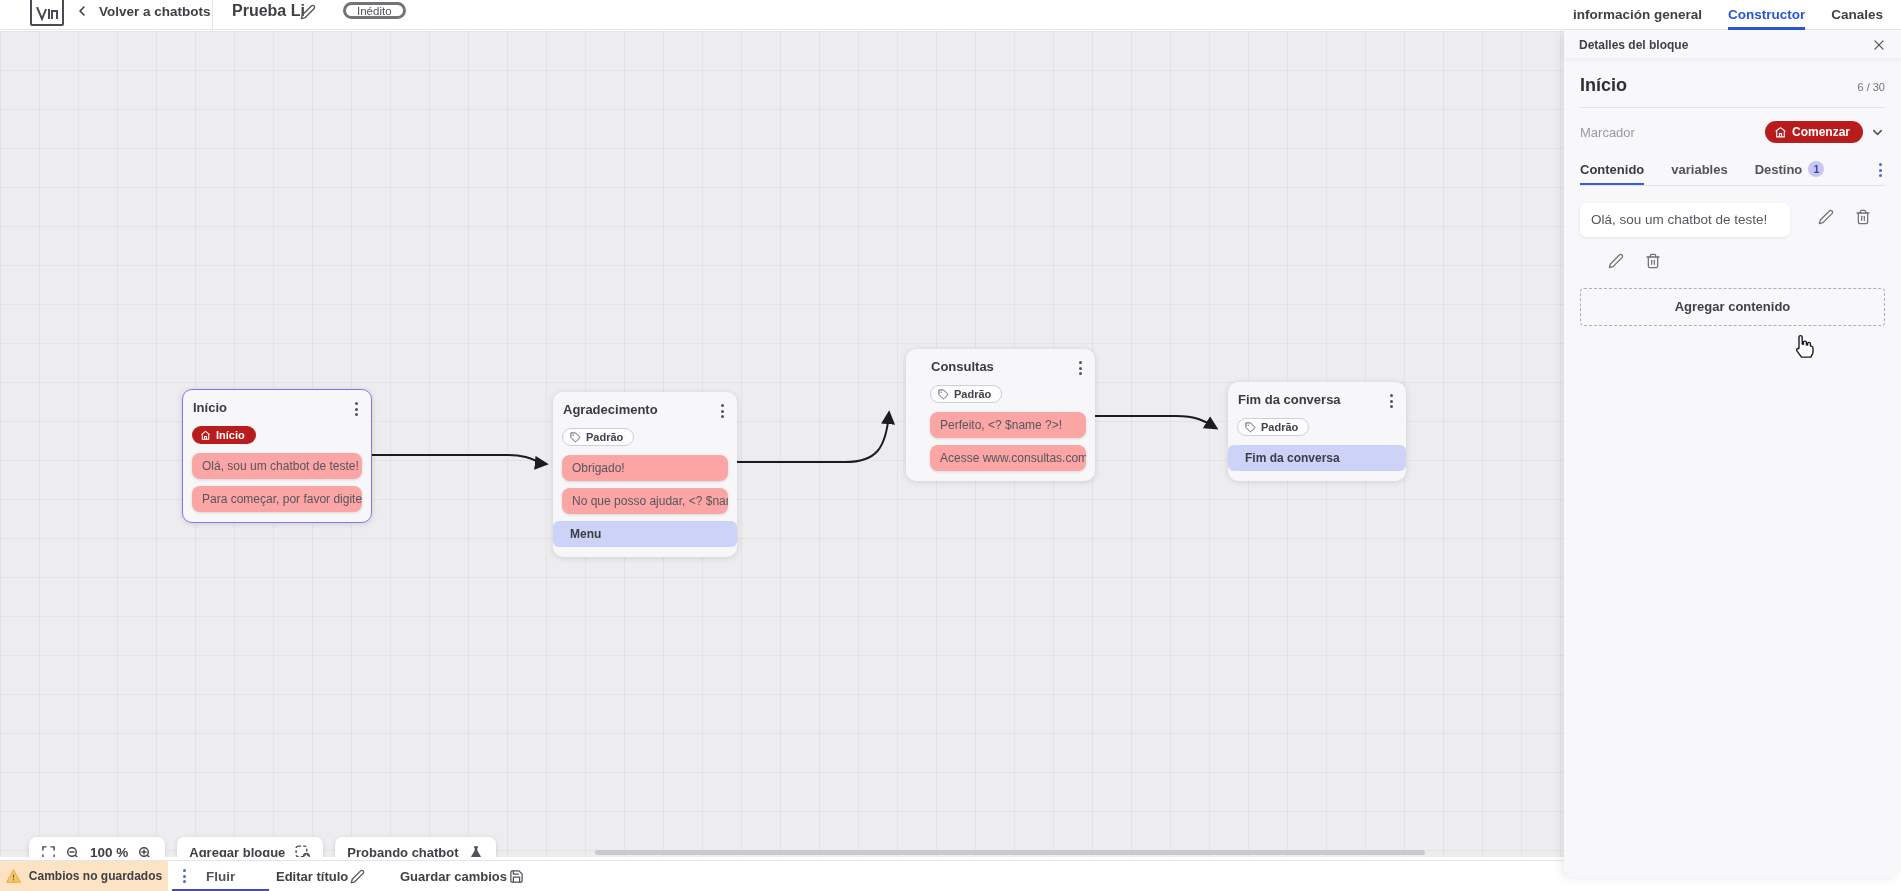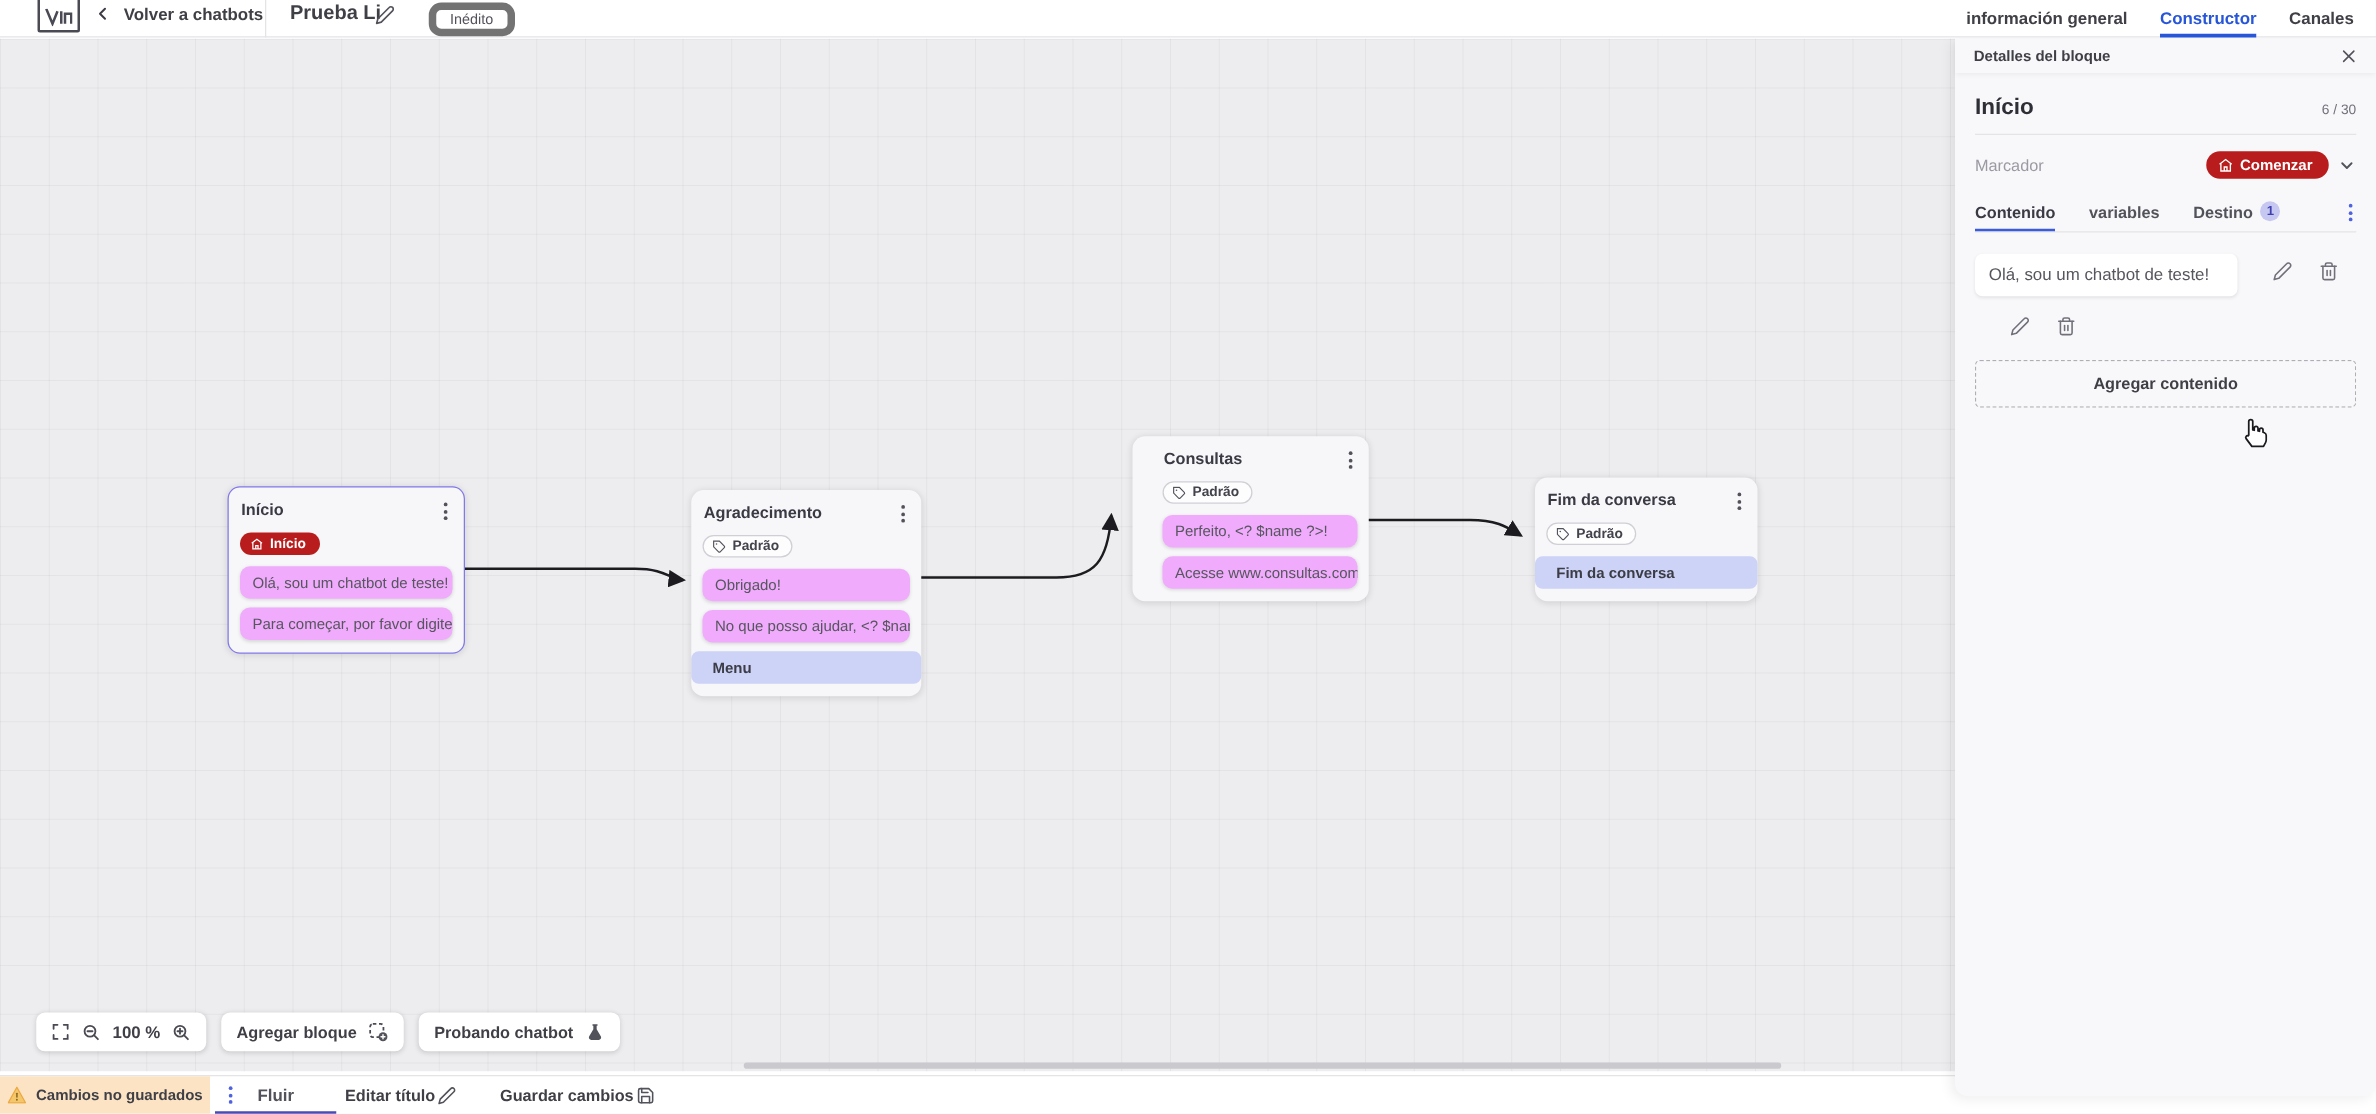--- a/index.html
+++ b/index.html
@@ -11,21 +11,21 @@
             border-bottom:1px solid #e4e4e7; z-index:40; }
   .logo { position:absolute; left:30px; top:-6px; width:34px; height:32px; border:2px solid #4a4a55;
           border-radius:2px; background:#fff; display:flex; align-items:flex-end; justify-content:center; overflow:hidden; }
   .logo svg { display:block; margin-bottom:3px; }
   .back-btn { position:absolute; left:74px; top:3px; display:flex; align-items:center; gap:9px; cursor:pointer; }
   .back-btn .chev { color:#3c3c46; display:flex; }
   .back-label { font-size:13.5px; font-weight:700; color:#3f3f46; }
   .tb-divider { position:absolute; left:212px; top:0; width:1px; height:30px; background:#e4e4e7; }
   .flow-title { position:absolute; left:232px; top:2px; font-size:16px; font-weight:600; color:#3f3f46; }
   .edit-pencil-top { position:absolute; left:300px; top:4px; color:#52525b; }
-  .status-pill { position:absolute; left:343px; top:2px; height:27px; padding:0 11px; border:6px solid #737373;
+  .status-pill { position:absolute; left:343px; top:2px; height:17px; padding:0 11px; border:3px solid #737373;
                  border-radius:10px; font-size:11.5px; color:#52525b; display:flex; align-items:center; }
   .top-tabs { position:absolute; left:1564px; top:0; width:337px; height:30px; display:flex; align-items:stretch; padding-left:9px; gap:26px; }
   .top-tab { font-size:13.5px; font-weight:700; color:#3f3f46; display:flex; align-items:center; cursor:pointer;
              border-bottom:3px solid transparent; padding-top:1px; }
   .top-tab.active { color:#2856d8; border-bottom-color:#2856d8; }
 
   
   .canvas { position:absolute; top:31px; left:0; width:1564px; height:826px; background:#ededef;
     background-image:
       linear-gradient(to right, rgba(60,60,80,0.055) 1px, transparent 1px),
@@ -39,27 +39,27 @@
   .node-head { display:flex; align-items:flex-start; justify-content:space-between; margin:1px 1px 8px; }
   .node-title { font-size:13px; font-weight:700; color:#3a3a44; }
   .kebab { display:flex; flex-direction:column; gap:2.5px; padding:2px 3px; cursor:pointer; }
   .kebab i { width:3px; height:3px; border-radius:50%; background:#52525b; display:block; }
   .kebab.blue i { background:#4f63e0; }
   .pill-dark { display:inline-flex; align-items:center; gap:5px; background:#b91c1c; color:#fff;
                border-radius:11px; padding:3px 11px 3px 8px; font-size:11px; font-weight:700; margin-bottom:9px; }
   .pill-tag { display:inline-flex; align-items:center; gap:5px; background:#fdfdfe; color:#43434c;
               border:1px solid #cfd0d6; border-radius:10px; padding:2px 10px 2px 7px; font-size:11px; font-weight:700; margin-bottom:9px; }
   .pill-tag svg, .pill-dark svg { flex:0 0 auto; }
-  .node-row { background:#f0abfc; border-radius:8px; box-shadow:0 1px 3px rgba(0,0,0,.13); padding:6px 10px;
+  .node-row { background:#fca5a5; border-radius:8px; box-shadow:0 1px 3px rgba(0,0,0,.13); padding:6px 10px;
               font-size:12px; color:#56565e; margin-bottom:7px; white-space:nowrap; overflow:hidden; }
   .node-row.highlight { background:#ccd3f6; color:#3c3c46; font-weight:700; margin-left:-9px; margin-right:-9px;
                         border-radius:6px; box-shadow:none; padding-left:17px; }
 
   
-  .cv-toolbar { position:absolute; left:29px; top:779px; display:flex; gap:12px; z-index:3; }
+  .cv-toolbar { position:absolute; left:29px; top:806px; display:flex; gap:12px; z-index:3; }
   .cv-btn { background:#fff; border-radius:7px; box-shadow:0 1px 4px rgba(0,0,0,.15); height:31px;
             display:flex; align-items:center; gap:9px; padding:0 12px; font-size:13px; font-weight:700;
             color:#3f3f46; cursor:pointer; }
   .cv-btn .icn { color:#4a4a52; display:flex; }
   .zoom-level { font-size:13.5px; font-weight:600; color:#3f3f46; }
   .hscroll { position:absolute; left:595px; top:819px; width:830px; height:5px; border-radius:3px;
              background:#c9c9ce; z-index:3; cursor:grab; }
 
   
   .panel { position:absolute; left:1564px; top:31px; width:337px; height:846px; background:#f8f8fb;

